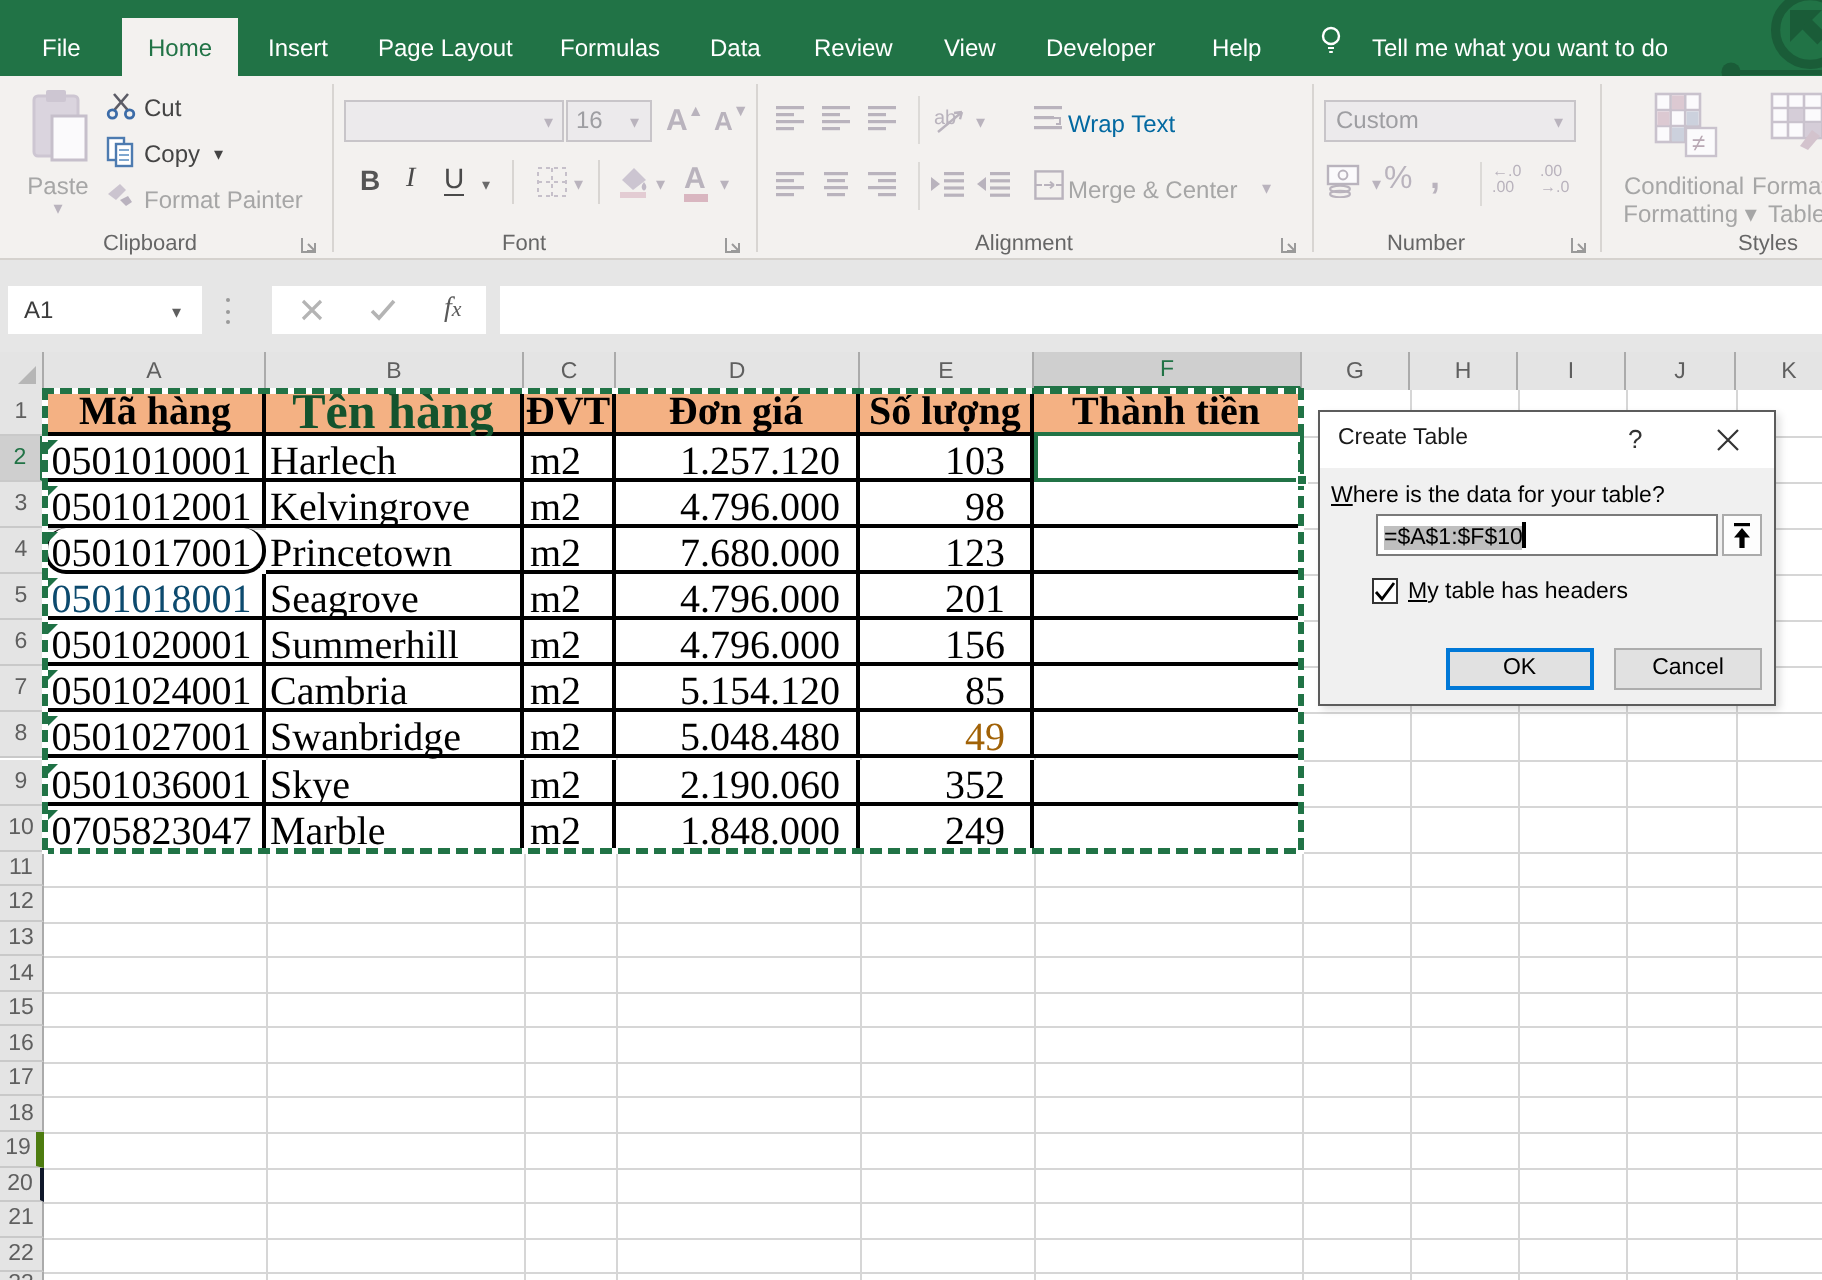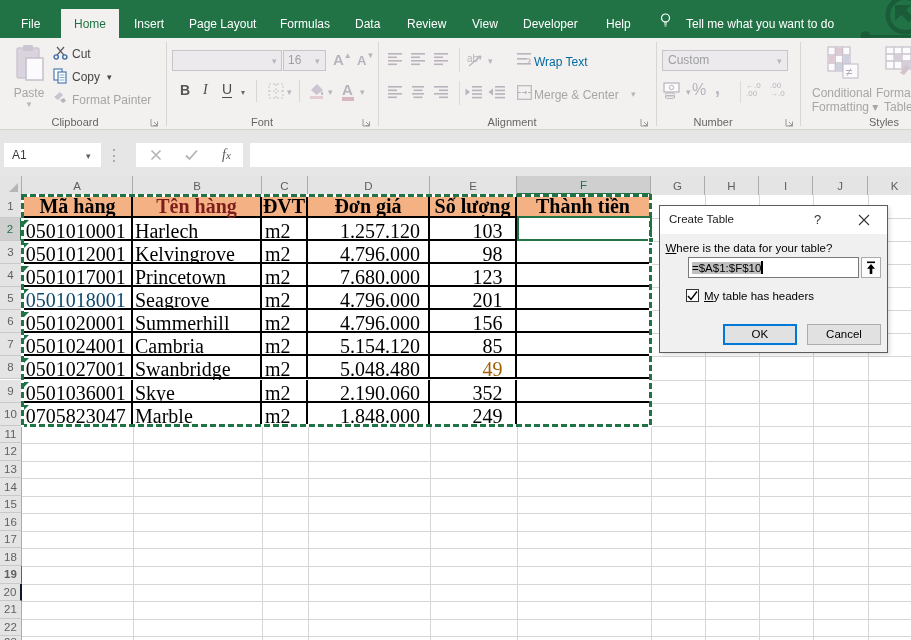--- a/index.html
+++ b/index.html
@@ -262,21 +262,21 @@
 <div style="position:absolute;left:0px;top:379.5px;width:22px;height:23.0px;background:#e4e4e4;border-bottom:1px solid #c9c9c9;border-right:1px solid #ababab;box-sizing:border-box;display:flex;align-items:center;justify-content:center;font-size:11.5px;color:#5f5f5f;">9</div>
 <div style="position:absolute;left:0px;top:402.5px;width:22px;height:23.100000000000023px;background:#e4e4e4;border-bottom:1px solid #c9c9c9;border-right:1px solid #ababab;box-sizing:border-box;display:flex;align-items:center;justify-content:center;font-size:11.5px;color:#5f5f5f;">10</div>
 <div style="position:absolute;left:0px;top:425.6px;width:22px;height:17.55000000000001px;background:#e4e4e4;border-bottom:1px solid #c9c9c9;border-right:1px solid #ababab;box-sizing:border-box;display:flex;align-items:center;justify-content:center;font-size:11.5px;color:#5f5f5f;">11</div>
 <div style="position:absolute;left:0px;top:443.15000000000003px;width:22px;height:17.55000000000001px;background:#e4e4e4;border-bottom:1px solid #c9c9c9;border-right:1px solid #ababab;box-sizing:border-box;display:flex;align-items:center;justify-content:center;font-size:11.5px;color:#5f5f5f;">12</div>
 <div style="position:absolute;left:0px;top:460.70000000000005px;width:22px;height:17.549999999999955px;background:#e4e4e4;border-bottom:1px solid #c9c9c9;border-right:1px solid #ababab;box-sizing:border-box;display:flex;align-items:center;justify-content:center;font-size:11.5px;color:#5f5f5f;">13</div>
 <div style="position:absolute;left:0px;top:478.25px;width:22px;height:17.55000000000001px;background:#e4e4e4;border-bottom:1px solid #c9c9c9;border-right:1px solid #ababab;box-sizing:border-box;display:flex;align-items:center;justify-content:center;font-size:11.5px;color:#5f5f5f;">14</div>
 <div style="position:absolute;left:0px;top:495.8px;width:22px;height:17.55000000000001px;background:#e4e4e4;border-bottom:1px solid #c9c9c9;border-right:1px solid #ababab;box-sizing:border-box;display:flex;align-items:center;justify-content:center;font-size:11.5px;color:#5f5f5f;">15</div>
 <div style="position:absolute;left:0px;top:513.35px;width:22px;height:17.550000000000068px;background:#e4e4e4;border-bottom:1px solid #c9c9c9;border-right:1px solid #ababab;box-sizing:border-box;display:flex;align-items:center;justify-content:center;font-size:11.5px;color:#5f5f5f;">16</div>
 <div style="position:absolute;left:0px;top:530.9000000000001px;width:22px;height:17.549999999999955px;background:#e4e4e4;border-bottom:1px solid #c9c9c9;border-right:1px solid #ababab;box-sizing:border-box;display:flex;align-items:center;justify-content:center;font-size:11.5px;color:#5f5f5f;">17</div>
 <div style="position:absolute;left:0px;top:548.45px;width:22px;height:17.549999999999955px;background:#e4e4e4;border-bottom:1px solid #c9c9c9;border-right:1px solid #ababab;box-sizing:border-box;display:flex;align-items:center;justify-content:center;font-size:11.5px;color:#5f5f5f;">18</div>
-<div style="position:absolute;left:0px;top:566.0px;width:22px;height:17.550000000000068px;background:#e4e4e4;border-bottom:1px solid #c9c9c9;border-right:1px solid #4d7c0f;box-sizing:border-box;display:flex;align-items:center;justify-content:center;font-size:11.5px;color:#5f5f5f;font-weight:bold;">19</div>
+<div style="position:absolute;left:0px;top:566.0px;width:22px;height:17.550000000000068px;background:#e4e4e4;border-bottom:1px solid #c9c9c9;border-right:4px solid #4d7c0f;box-sizing:border-box;display:flex;align-items:center;justify-content:center;font-size:11.5px;color:#5f5f5f;">19</div>
 <div style="position:absolute;left:0px;top:583.5500000000001px;width:22px;height:17.549999999999955px;background:#e4e4e4;border-bottom:1px solid #c9c9c9;border-right:2px solid #0f172a;box-sizing:border-box;display:flex;align-items:center;justify-content:center;font-size:11.5px;color:#5f5f5f;">20</div>
 <div style="position:absolute;left:0px;top:601.1px;width:22px;height:17.550000000000068px;background:#e4e4e4;border-bottom:1px solid #c9c9c9;border-right:1px solid #ababab;box-sizing:border-box;display:flex;align-items:center;justify-content:center;font-size:11.5px;color:#5f5f5f;">21</div>
 <div style="position:absolute;left:0px;top:618.6500000000001px;width:22px;height:17.549999999999955px;background:#e4e4e4;border-bottom:1px solid #c9c9c9;border-right:1px solid #ababab;box-sizing:border-box;display:flex;align-items:center;justify-content:center;font-size:11.5px;color:#5f5f5f;">22</div>
 <div style="position:absolute;left:0px;top:636.2px;width:22px;height:17.549999999999955px;background:#e4e4e4;border-bottom:1px solid #c9c9c9;border-right:1px solid #ababab;box-sizing:border-box;display:flex;align-items:flex-start;justify-content:center;font-size:11.5px;color:#5f5f5f;">23</div>
 <div style="position:absolute;left:133px;top:195px;width:1px;height:445px;background:#d6d6d6;"></div>
 <div style="position:absolute;left:262px;top:195px;width:1px;height:445px;background:#d6d6d6;"></div>
 <div style="position:absolute;left:308px;top:195px;width:1px;height:445px;background:#d6d6d6;"></div>
 <div style="position:absolute;left:430px;top:195px;width:1px;height:445px;background:#d6d6d6;"></div>
 <div style="position:absolute;left:517px;top:195px;width:1px;height:445px;background:#d6d6d6;"></div>
 <div style="position:absolute;left:651px;top:195px;width:1px;height:445px;background:#d6d6d6;"></div>
@@ -303,21 +303,21 @@
 <div style="position:absolute;left:22px;top:548.45px;width:889px;height:1px;background:#d6d6d6;"></div>
 <div style="position:absolute;left:22px;top:566.0px;width:889px;height:1px;background:#d6d6d6;"></div>
 <div style="position:absolute;left:22px;top:583.5500000000001px;width:889px;height:1px;background:#d6d6d6;"></div>
 <div style="position:absolute;left:22px;top:601.1px;width:889px;height:1px;background:#d6d6d6;"></div>
 <div style="position:absolute;left:22px;top:618.6500000000001px;width:889px;height:1px;background:#d6d6d6;"></div>
 <div style="position:absolute;left:22px;top:636.2px;width:889px;height:1px;background:#d6d6d6;"></div>
 <div style="position:absolute;left:22px;top:195px;width:111px;height:23px;background:#f4b183;border:2px solid #000;border-left-width:2px;border-top-width:2px;box-sizing:border-box;display:flex;align-items:center;justify-content:center;">
     <span class="serif" style="font-weight:bold;font-size:20px;color:#000;">Mã hàng</span>
   </div>
 <div style="position:absolute;left:133px;top:195px;width:129px;height:23px;background:#f4b183;border:2px solid #000;border-left-width:0px;border-top-width:2px;box-sizing:border-box;display:flex;align-items:center;justify-content:center;">
-    <span class="serif" style="font-weight:bold;font-size:20px;color:#7f1d1d;">Tên hàng</span>
+    <span class="serif" style="font-weight:bold;font-size:25px;color:#14532d;">Tên hàng</span>
   </div>
 <div style="position:absolute;left:262px;top:195px;width:46px;height:23px;background:#f4b183;border:2px solid #000;border-left-width:0px;border-top-width:2px;box-sizing:border-box;display:flex;align-items:center;justify-content:center;">
     <span class="serif" style="font-weight:bold;font-size:20px;color:#000;">ĐVT</span>
   </div>
 <div style="position:absolute;left:308px;top:195px;width:122px;height:23px;background:#f4b183;border:2px solid #000;border-left-width:0px;border-top-width:2px;box-sizing:border-box;display:flex;align-items:center;justify-content:center;">
     <span class="serif" style="font-weight:bold;font-size:20px;color:#000;">Đơn giá</span>
   </div>
 <div style="position:absolute;left:430px;top:195px;width:87px;height:23px;background:#f4b183;border:2px solid #000;border-left-width:0px;border-top-width:2px;box-sizing:border-box;display:flex;align-items:center;justify-content:center;">
     <span class="serif" style="font-weight:bold;font-size:20px;color:#000;">Số lượng</span>
   </div>
@@ -349,21 +349,21 @@
 <div style="position:absolute;left:262px;top:241.2px;width:46px;height:23.0px;background:#fff;border-right:2px solid #000;border-bottom:2px solid #000;border-left:0px solid #000;box-sizing:border-box;display:flex;align-items:flex-end;justify-content:flex-start;padding-left:3px;">
     <span class="serif" style="font-size:20px;color:#000;line-height:21px;transform:translateY(3px);">m2</span>
   </div>
 <div style="position:absolute;left:308px;top:241.2px;width:122px;height:23.0px;background:#fff;border-right:2px solid #000;border-bottom:2px solid #000;border-left:0px solid #000;box-sizing:border-box;display:flex;align-items:flex-end;justify-content:flex-end;padding-right:8px;">
     <span class="serif" style="font-size:20px;color:#000;line-height:21px;transform:translateY(3px);">4.796.000</span>
   </div>
 <div style="position:absolute;left:430px;top:241.2px;width:87px;height:23.0px;background:#fff;border-right:2px solid #000;border-bottom:2px solid #000;border-left:0px solid #000;box-sizing:border-box;display:flex;align-items:flex-end;justify-content:flex-end;padding-right:12.5px;">
     <span class="serif" style="font-size:20px;color:#000;line-height:21px;transform:translateY(3px);">98</span>
   </div>
 <div style="position:absolute;left:517px;top:241.2px;width:134px;height:23.0px;background:#fff;border-right:2px solid #000;border-bottom:2px solid #000;border-left:0px solid #000;box-sizing:border-box;display:flex;align-items:flex-end;"></div>
-<div style="position:absolute;left:22px;top:264.2px;width:111px;height:23.100000000000023px;background:#fff;border-right:2px solid #000;border-bottom:2px solid #000;border-left:2px solid #000;box-sizing:border-box;display:flex;align-items:flex-end;justify-content:flex-start;padding-left:1.7px;">
+<div style="position:absolute;left:22px;top:264.2px;width:111px;height:23.100000000000023px;background:#fff;border-right:2px solid #000;border-bottom:2px solid #000;border-left:2px solid #000;box-sizing:border-box;display:flex;align-items:flex-end;justify-content:flex-start;padding-left:1.7px;border-radius:11px;">
     <span class="serif" style="font-size:20px;color:#000;line-height:21px;transform:translateY(3px);">0501017001</span>
   </div>
 <div style="position:absolute;left:133px;top:264.2px;width:129px;height:23.100000000000023px;background:#fff;border-right:2px solid #000;border-bottom:2px solid #000;border-left:0px solid #000;box-sizing:border-box;display:flex;align-items:flex-end;justify-content:flex-start;padding-left:2px;">
     <span class="serif" style="font-size:20px;color:#000;line-height:21px;transform:translateY(3px);">Princetown</span>
   </div>
 <div style="position:absolute;left:262px;top:264.2px;width:46px;height:23.100000000000023px;background:#fff;border-right:2px solid #000;border-bottom:2px solid #000;border-left:0px solid #000;box-sizing:border-box;display:flex;align-items:flex-end;justify-content:flex-start;padding-left:3px;">
     <span class="serif" style="font-size:20px;color:#000;line-height:21px;transform:translateY(3px);">m2</span>
   </div>
 <div style="position:absolute;left:308px;top:264.2px;width:122px;height:23.100000000000023px;background:#fff;border-right:2px solid #000;border-bottom:2px solid #000;border-left:0px solid #000;box-sizing:border-box;display:flex;align-items:flex-end;justify-content:flex-end;padding-right:8px;">
     <span class="serif" style="font-size:20px;color:#000;line-height:21px;transform:translateY(3px);">7.680.000</span>

